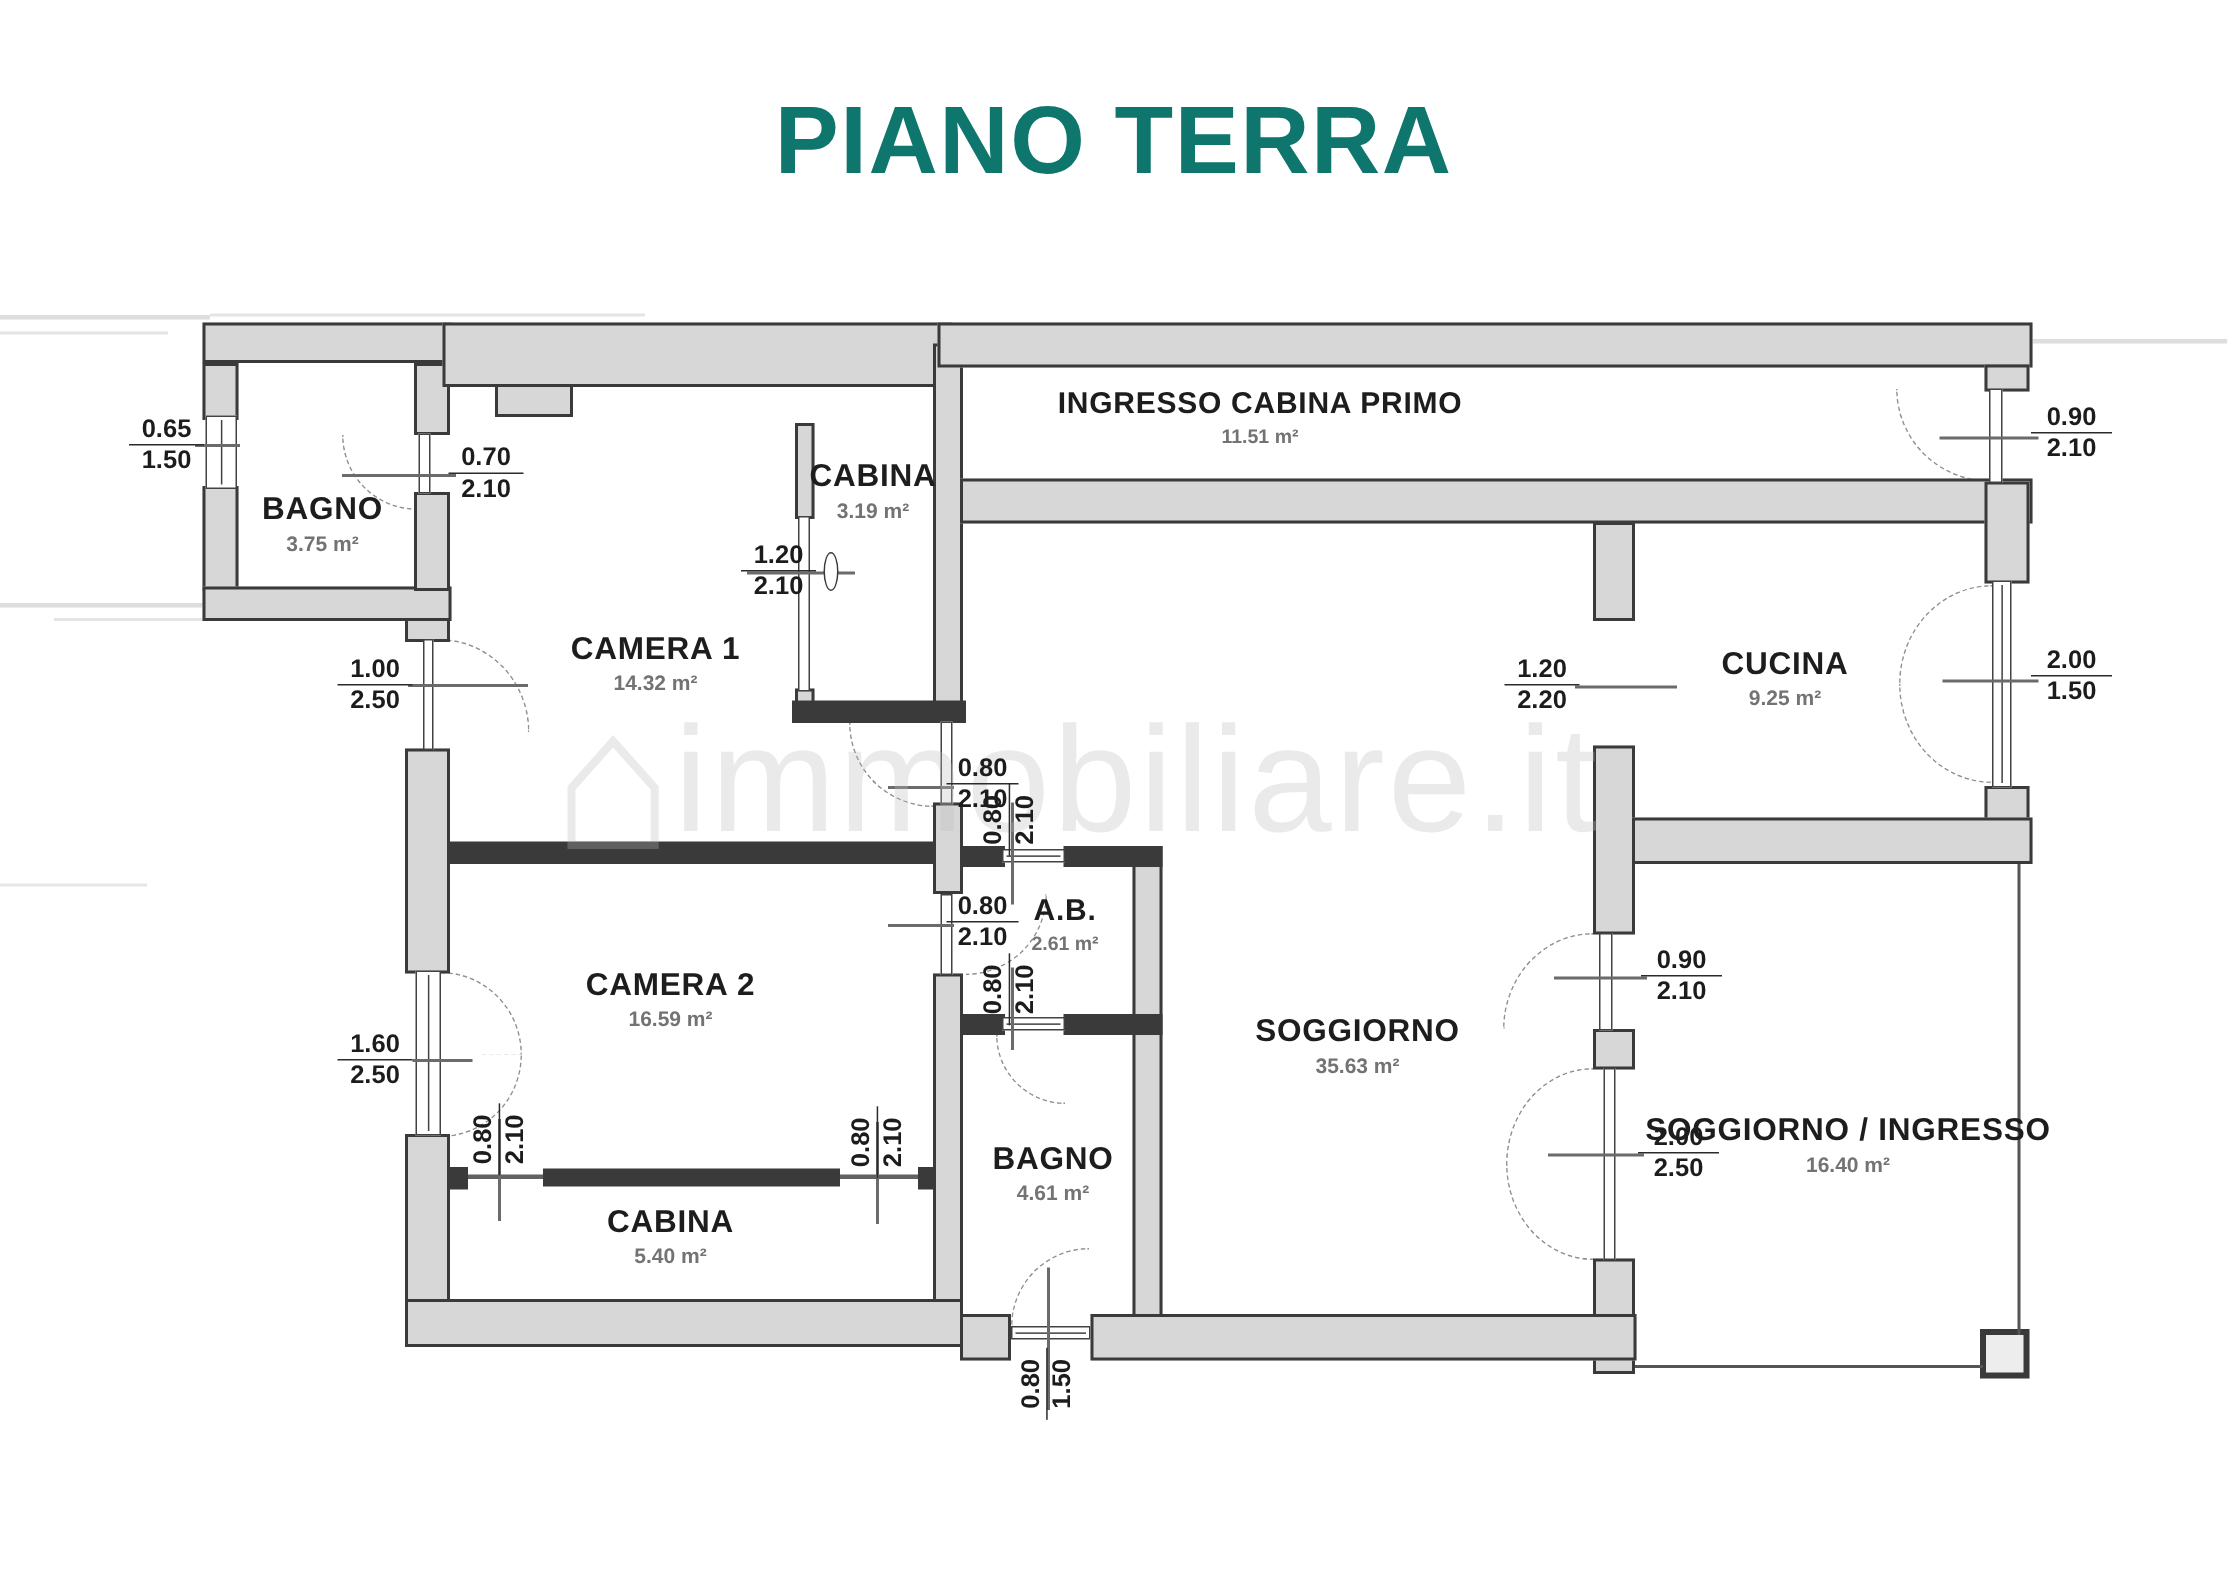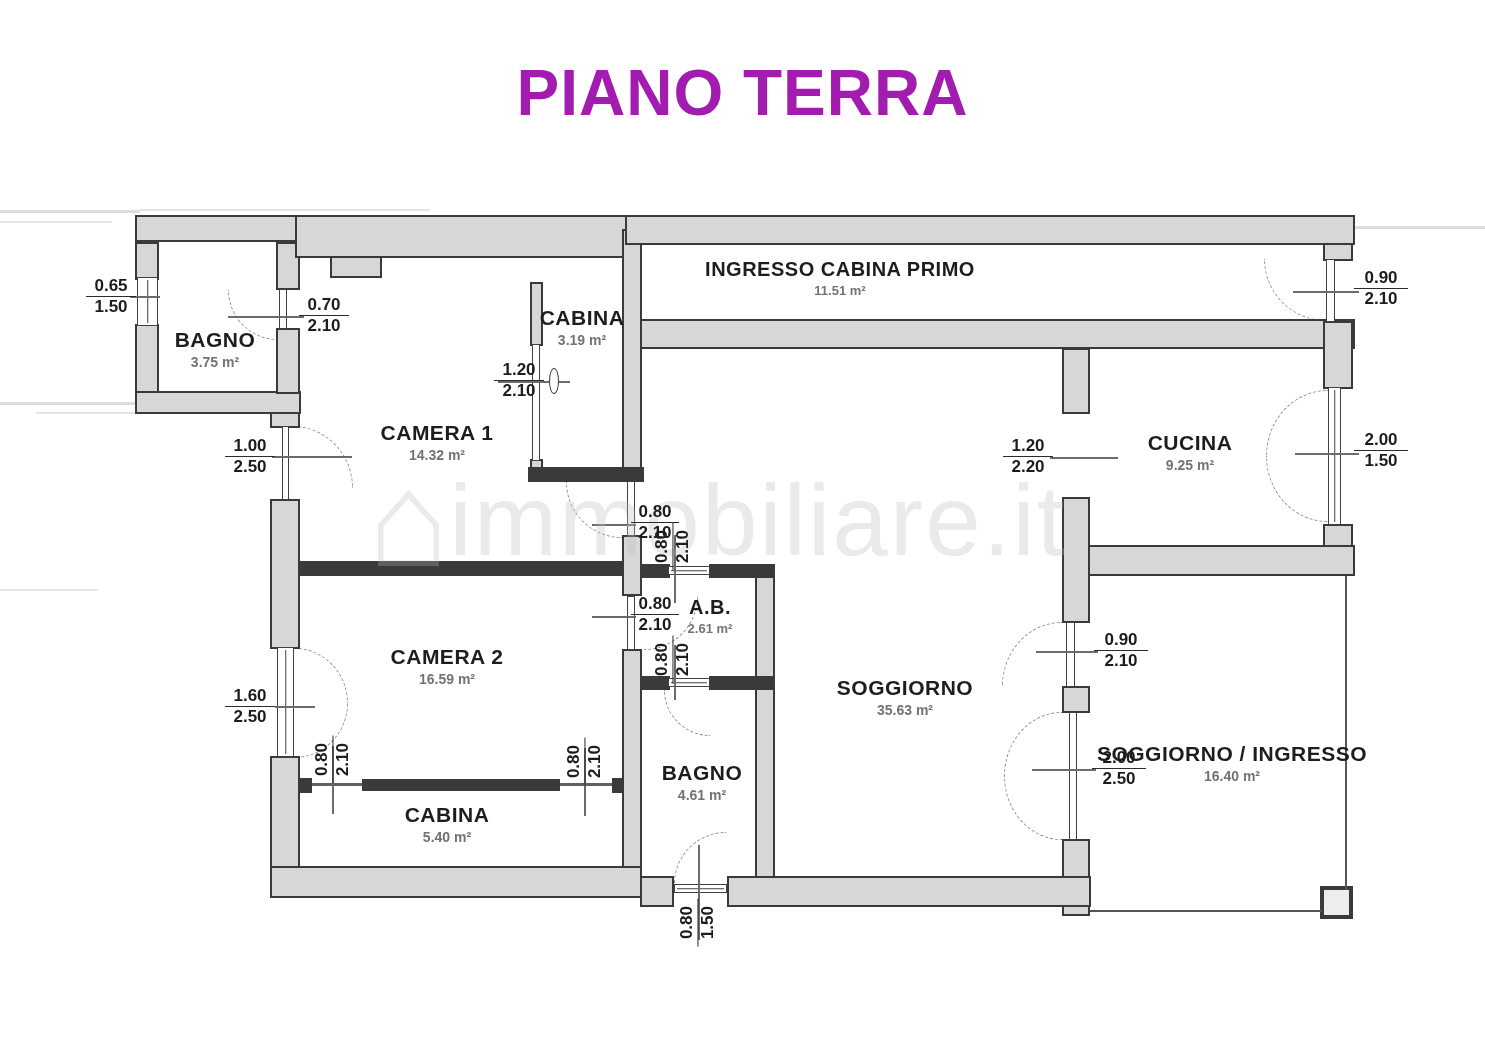--- a/index.html
+++ b/index.html
@@ -21,21 +21,21 @@
   .dim{position:absolute;display:flex;flex-direction:column;align-items:center;
        font-weight:bold;font-size:17px;line-height:1.18;color:#1c1c1c;z-index:5;width:46px;}
   .dim .d-top{border-bottom:1.8px solid #2b2b2b;width:100%;text-align:center;padding:0 2px;}
   .dim .d-bot{width:100%;text-align:center;padding:0 2px;}
   .dim.rot{transform:rotate(-90deg);}
   
   .room{position:absolute;transform:translateX(-50%);text-align:center;z-index:5;white-space:nowrap;}
   .room .r-name{font-weight:bold;font-size:21px;letter-spacing:.5px;color:#1d1d1d;}
   .room .r-area{font-size:14px;font-weight:600;color:#737373;margin-top:2px;}
   .title{position:absolute;top:56px;left:0;right:0;text-align:center;font-size:64px;
-         font-weight:bold;letter-spacing:1px;color:#a21caf;z-index:6;}
+         font-weight:bold;letter-spacing:1px;color:#0f766e;z-index:6;}
   .subtitle{position:absolute;top:129px;left:0;right:0;text-align:center;font-size:24px;color:#2e2e2e;z-index:6;}
   .wm{position:absolute;left:368px;top:452px;display:flex;align-items:center;z-index:4;pointer-events:none;}
   .wm-house{font-size:135px;color:rgba(186,186,186,.30);line-height:1;}
   .wm-text{font-size:100px;font-weight:normal;color:rgba(190,190,190,.32);letter-spacing:2px;line-height:1;text-align:right;}
   .scan{position:absolute;background:#dedede;z-index:0;}
   .pillar{position:absolute;box-sizing:border-box;background:#ededed;border:4px solid #3a3a3a;z-index:2;}
   .lens{position:absolute;width:8px;height:24px;border:1.3px solid #3a3a3a;border-radius:50%;background:#fff;z-index:4;}
 </style>
 </head>
 <body>

